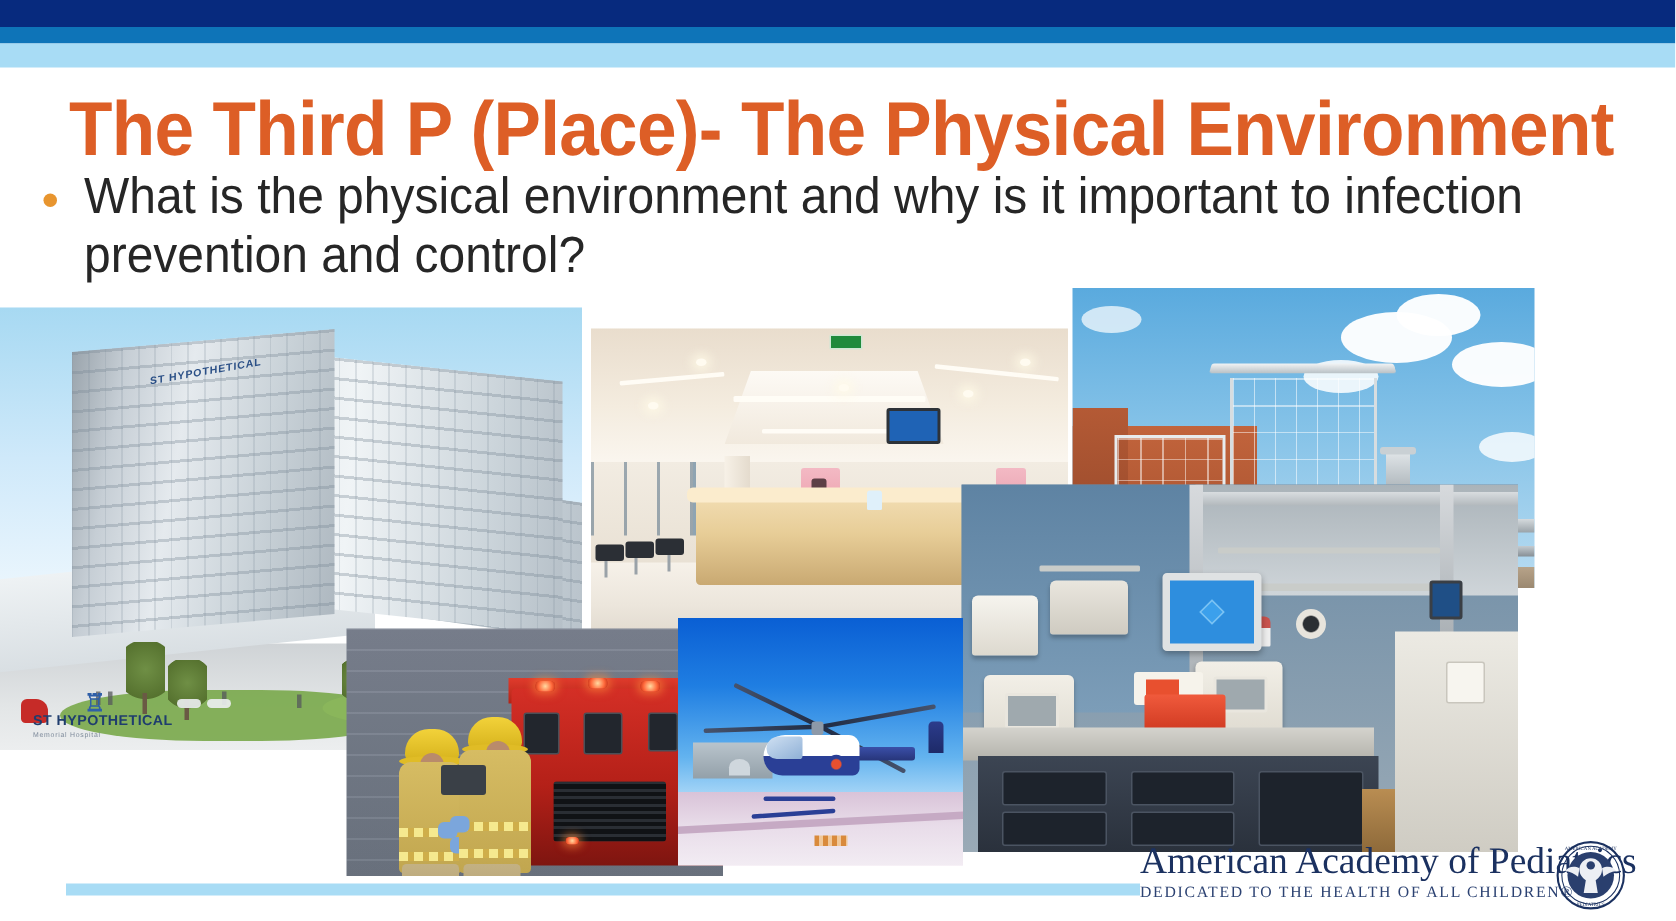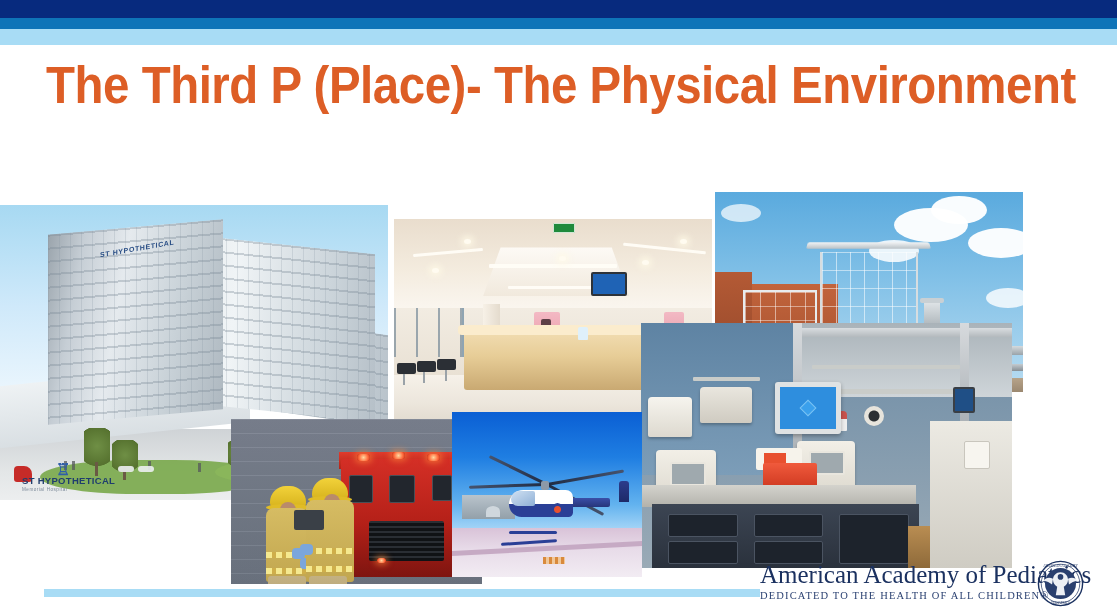--- a/index.html
+++ b/index.html
@@ -348,20 +348,24 @@
 <body>
 
 <div id="slide">
 
   <div class="band" id="band-navy" style="background: rgb(7, 42, 126);"></div>
   <div class="band" id="band-mid" style="background: rgb(14, 116, 184);"></div>
   <div class="band" id="band-light" style="background: rgb(168, 220, 245);"></div>
 
   <div id="title" style="color: rgb(221, 94, 38);">The Third P (Place)- The Physical Environment</div>
 
+  <div id="bullet-row">
+    <span id="bullet-dot" style="background: rgb(232, 149, 47);"></span>
+    <div id="bullet-text" style="color: rgb(38, 38, 38);">What is the physical environment and why is it important to infection prevention and control?</div>
+  </div>
 
   <div class="photo" id="photo-hospital">
     <div class="hosp-sky"></div>
     <div class="hosp-ground"></div>
     <div class="hosp-lawn"></div>
     <div class="hosp-lawn2"></div>
 
     <div class="hosp-base"></div>
     <div class="hosp-redband"></div>
 

